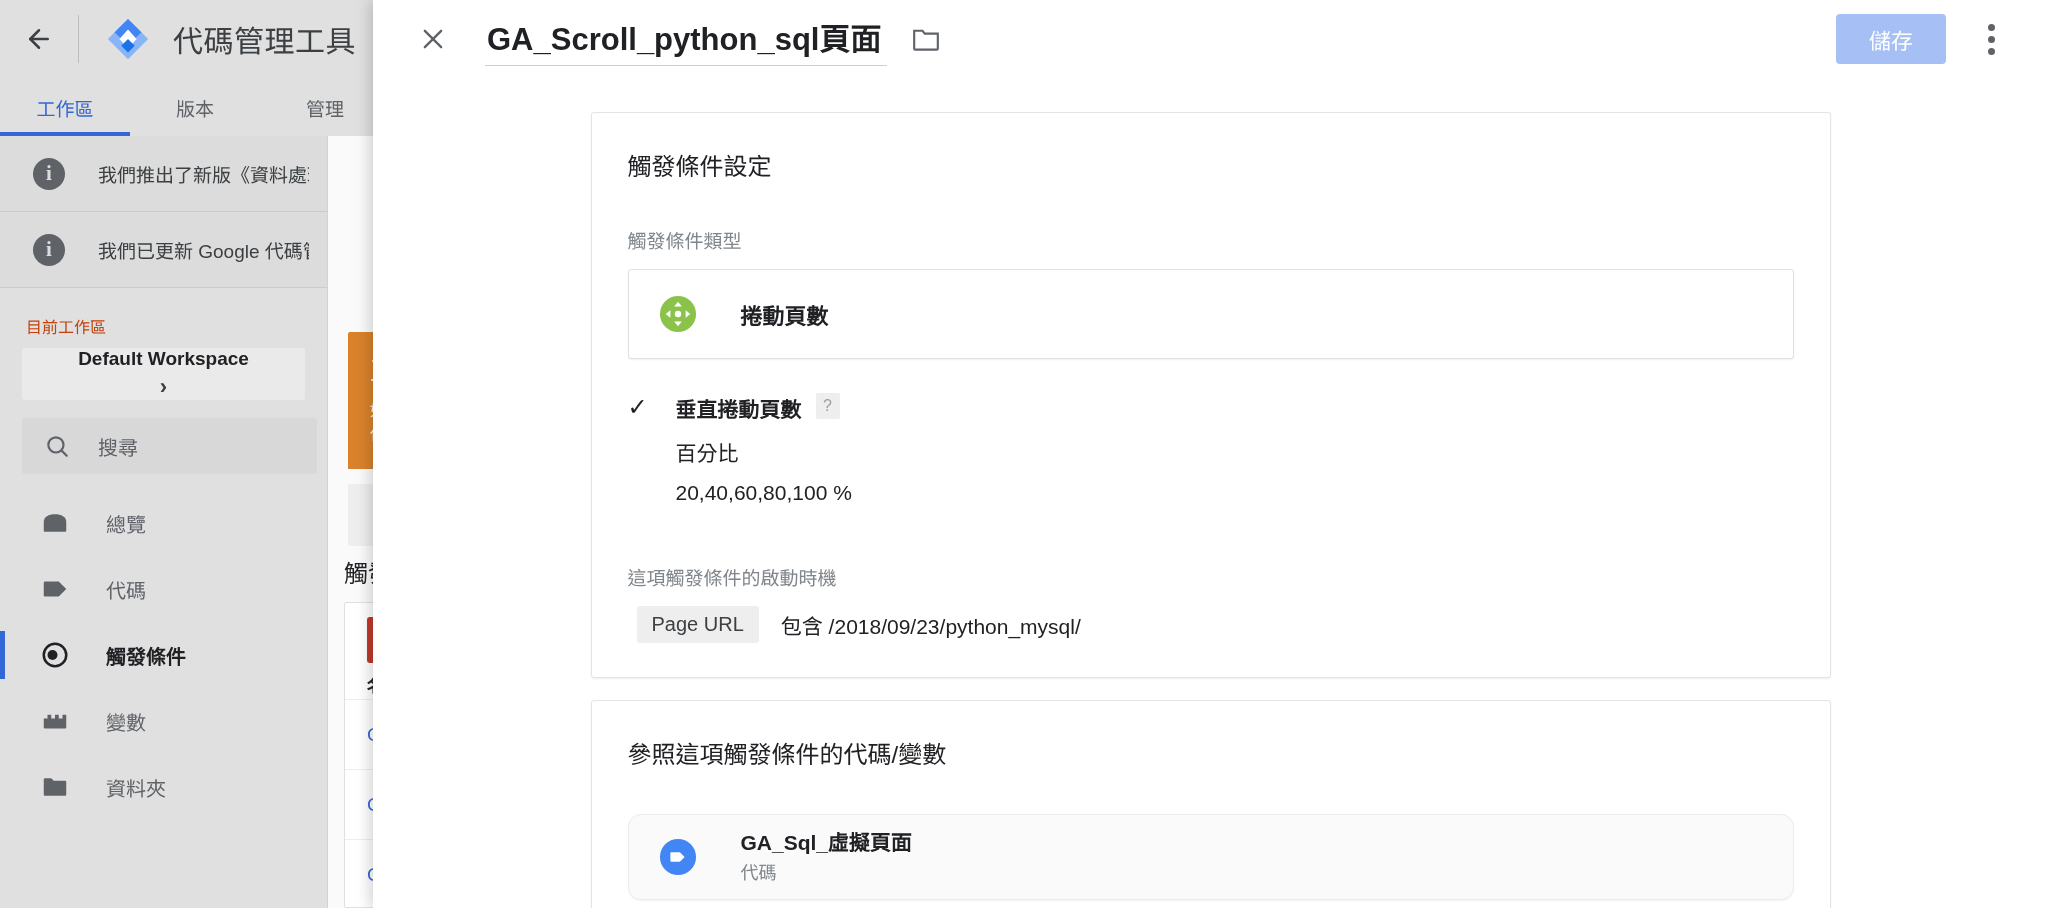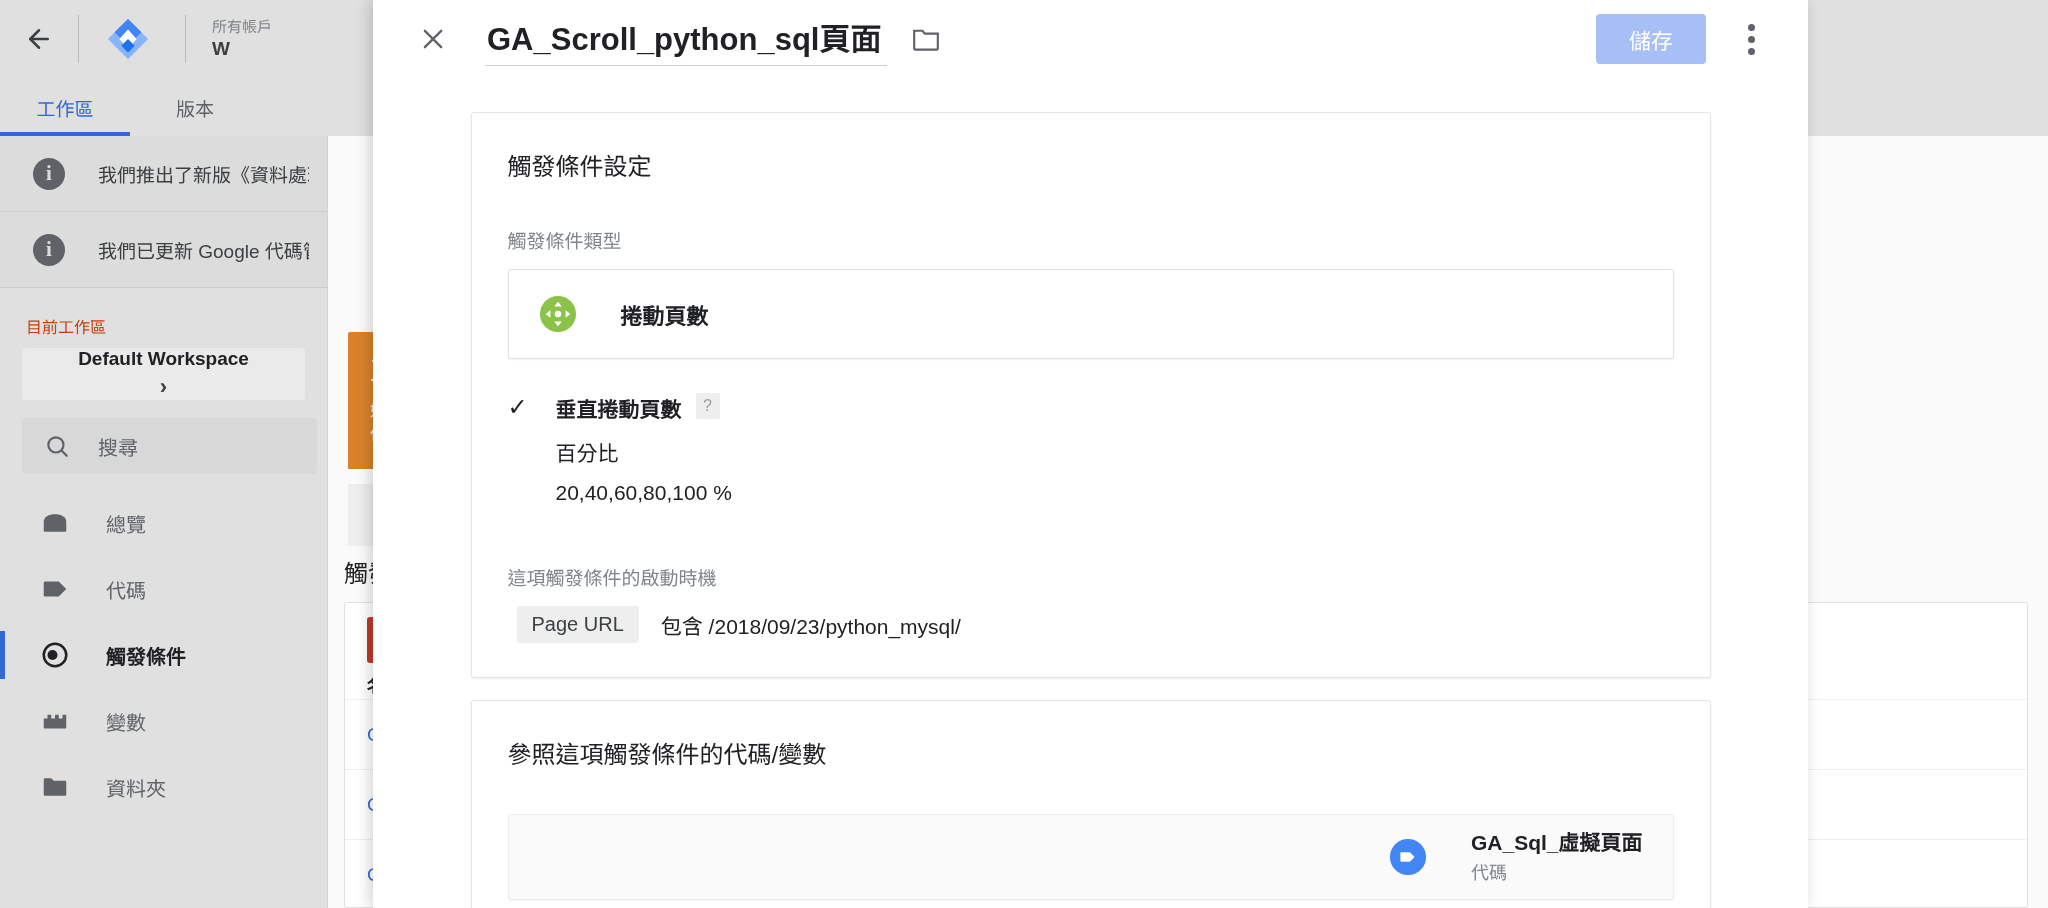--- a/index.html
+++ b/index.html
@@ -138,21 +138,21 @@
     position: absolute; left: 22px; top: 68px; font-size: 18px; color: #202124; font-weight: 600;
   }
   .bg-row {
     height: 70px; border-top: 1px solid #eeeeee;
     display: flex; align-items: center; padding-left: 22px;
     font-size: 19px; color: #3367d6;
   }
 
   
   .overlay {
-    position: absolute; top: 0; left: 373px; width: 1435px; height: 908px;
+    position: absolute; top: 0; left: 373px; width: 1675px; height: 908px;
     background: #14532d; box-shadow: -3px 0 14px rgba(0,0,0,.18);
     display: flex; flex-direction: column;
   }
   .ov-header {
     height: 78px; flex: none; display: flex; align-items: center;
     padding: 0 30px 0 36px; background: #ffffff;
   }
   .ov-close {
     width: 48px; height: 48px; display: flex; align-items: center; justify-content: center;
     cursor: pointer; color: #5f6368; flex: none;
@@ -214,23 +214,23 @@
 
   .fire-label { margin-top: 58px; font-size: 19px; color: #80868b; }
   .fire-row { margin-top: 16px; display: flex; align-items: center; padding-left: 9px; }
   .chip {
     background: #eeeeee; border-radius: 3px; padding: 7px 15px;
     font-size: 20px; color: #3c4043;
   }
   .fire-cond { margin-left: 22px; font-size: 21px; color: #202124; }
 
   .ref-item {
-    border: 1px solid #ececec; background: #fafafa; border-radius: 3px;
+    border: 1px solid #ececec; background: #fafafa; border-radius: 13px;
     height: 86px; display: flex; align-items: center; padding: 0 30px;
-    box-shadow: 0 1px 2px rgba(0,0,0,.05); cursor: pointer; justify-content: flex-end;
+    box-shadow: 0 1px 2px rgba(0,0,0,.05); cursor: pointer;
   }
   .ref-ico { width: 38px; height: 38px; flex: none; }
   .ref-text { margin-left: 44px; line-height: 1.35; }
   .ref-name { font-size: 21px; color: #202124; font-weight: 600; }
   .ref-type { font-size: 18px; color: #80868b; margin-top: 4px; }
 </style>
 </head>
 <body>
 
 <div id="root">
@@ -246,33 +246,37 @@
       </div>
       <div class="topbar-divider"></div>
       <div class="gtm-logo">
         <svg width="46" height="46" viewBox="0 0 48 48">
           <path d="M24 3 L45 24 L24 45 L3 24 Z" fill="#8ab4f8"></path>
           <path d="M24 3 L38 17 L24 31 L10 17 Z" fill="#4285f4"></path>
           <path d="M24 14 L33 24 L24 34 L15 24 Z" fill="#ffffff"></path>
           <path d="M17 31 L24 24 L31 31 L24 38 Z" fill="#1a73e8"></path>
         </svg>
       </div>
+      <div class="app-title">代碼管理工具</div>
       <div class="topbar-divider2"></div>
       <div class="acct-block">
         <div class="acct-label">所有帳戶</div>
         <div class="acct-value">W</div>
       </div>
     </div>
 
     <div class="app-tabs">
       <div class="tab active">
           <span>工作區</span>
         </div>
       <div class="tab">
           <span>版本</span>
+        </div>
+      <div class="tab">
+          <span>管理</span>
         </div>
     </div>
 
     <div class="app-body">
 
       <div class="sidebar">
 
         <div class="notice">
           <div class="notice-icon">i</div>
           <div class="notice-text">我們推出了新版《資料處理條款》</div>

